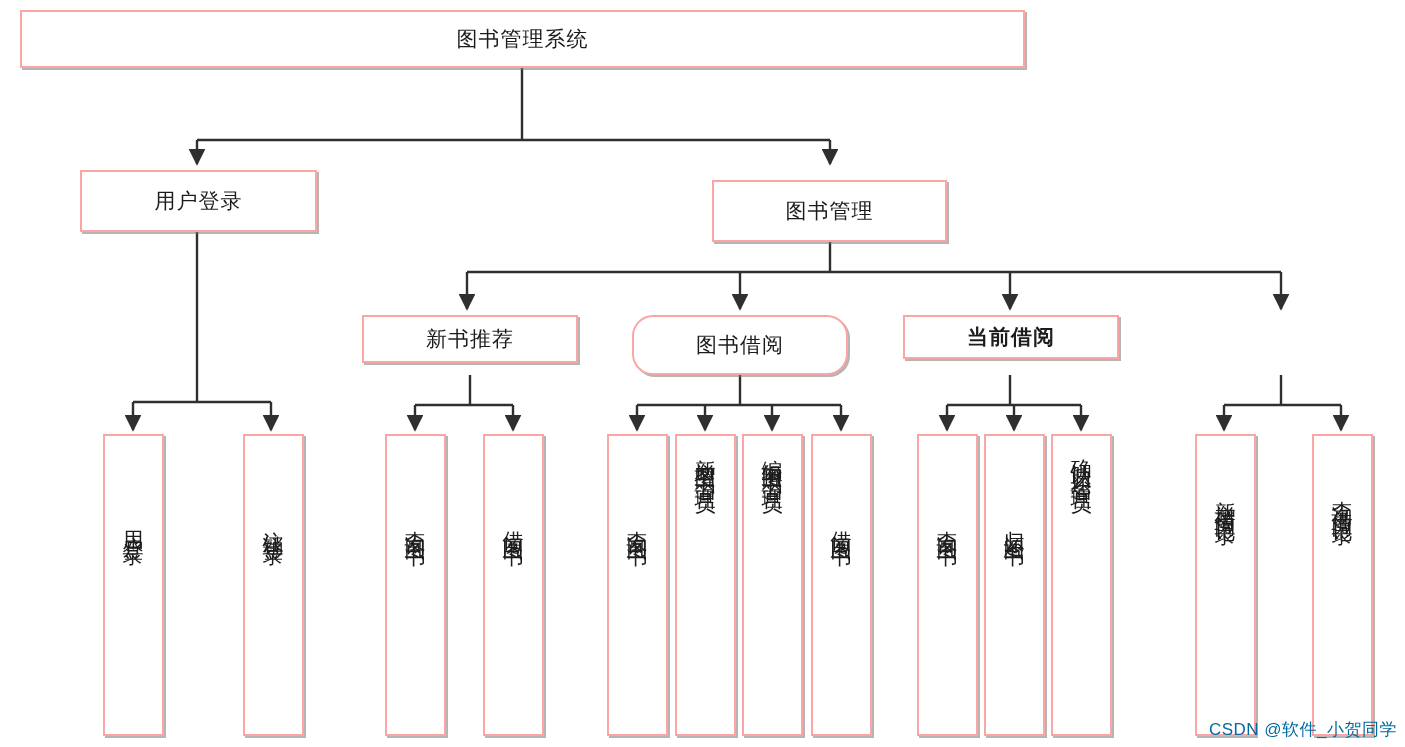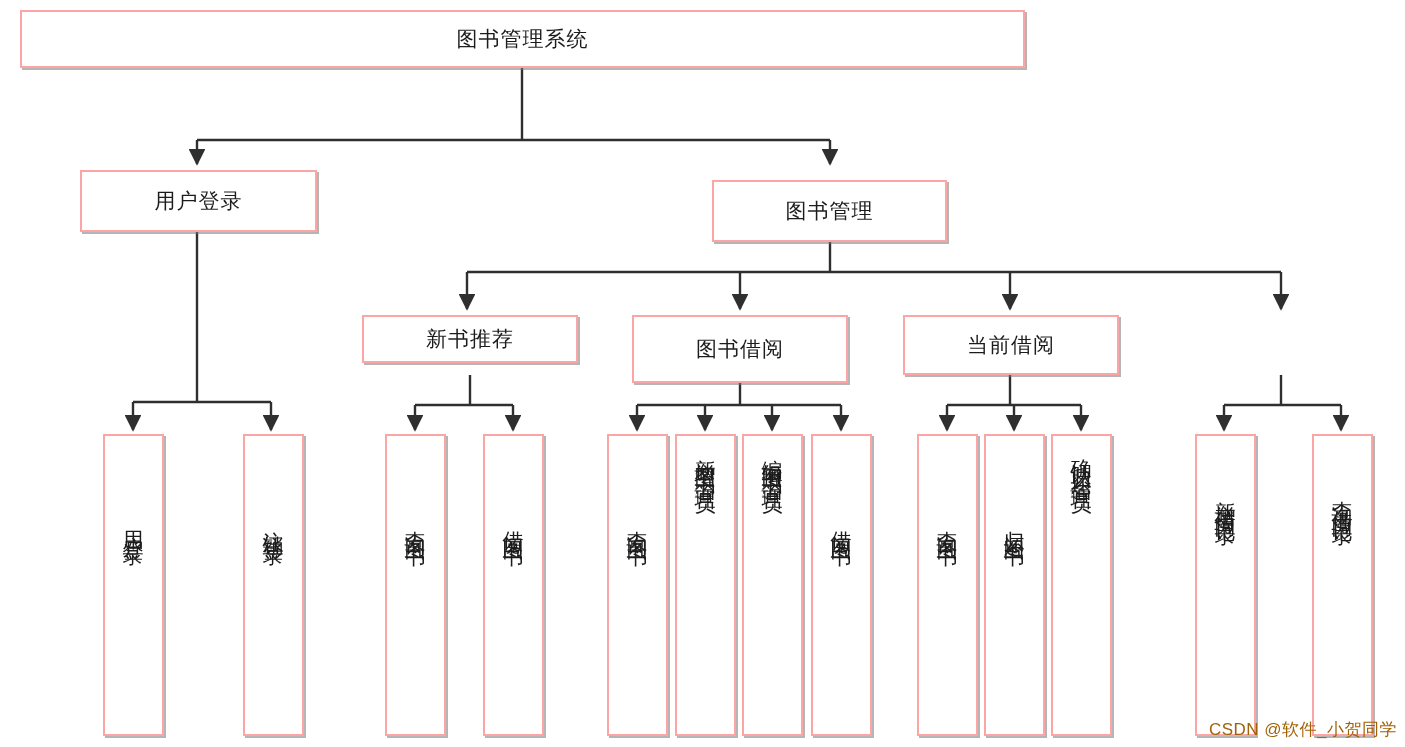--- a/index.html
+++ b/index.html
@@ -60,21 +60,21 @@
     margin-top: 72px;
   }
   .node.vertical.mid2 .label {
     margin-top: 42px;
   }
   .watermark {
     position: absolute;
     right: 8px;
     bottom: 6px;
     font-size: 17px;
-    color: #a16207;
+    color: #0369a1;
     letter-spacing: 0.5px;
     white-space: nowrap;
   }
 </style>
 </head>
 <body>
 
 <div id="canvas">
 
   <svg class="edges" viewBox="0 0 1405 747" xmlns="http://www.w3.org/2000/svg">
@@ -134,24 +134,24 @@
   <div class="node" style="left:80px; top:170px; width:237px; height:62px;">
     <span class="label">用户登录</span>
   </div>
   <div class="node" style="left:712px; top:170px; width:235px; height:62px;margin-top:10px;">
     <span class="label">图书管理</span>
   </div>
 
   <div class="node" style="left:362px; top:315px; width:216px; height:48px;">
     <span class="label">新书推荐</span>
   </div>
-  <div class="node" style="left:632px; top:315px; width:216px; height:68px;">
+  <div class="node" style="left:632px; top:315px; width:216px; height:60px;border-radius:21px;">
     <span class="label">图书借阅</span>
   </div>
-  <div class="node" style="left:903px; top:315px; width:216px; height:60px;">
+  <div class="node" style="left:903px; top:315px; width:216px; height:44px;font-weight:bold;">
     <span class="label">当前借阅</span>
   </div>
 
   <div class="node vertical mid" style="left:103px; top:434px; width:61px; height:302px;">
     <span class="label">用户登录</span>
   </div>
   <div class="node vertical mid" style="left:243px; top:434px; width:61px; height:302px;">
     <span class="label">注销登录</span>
   </div>
 

